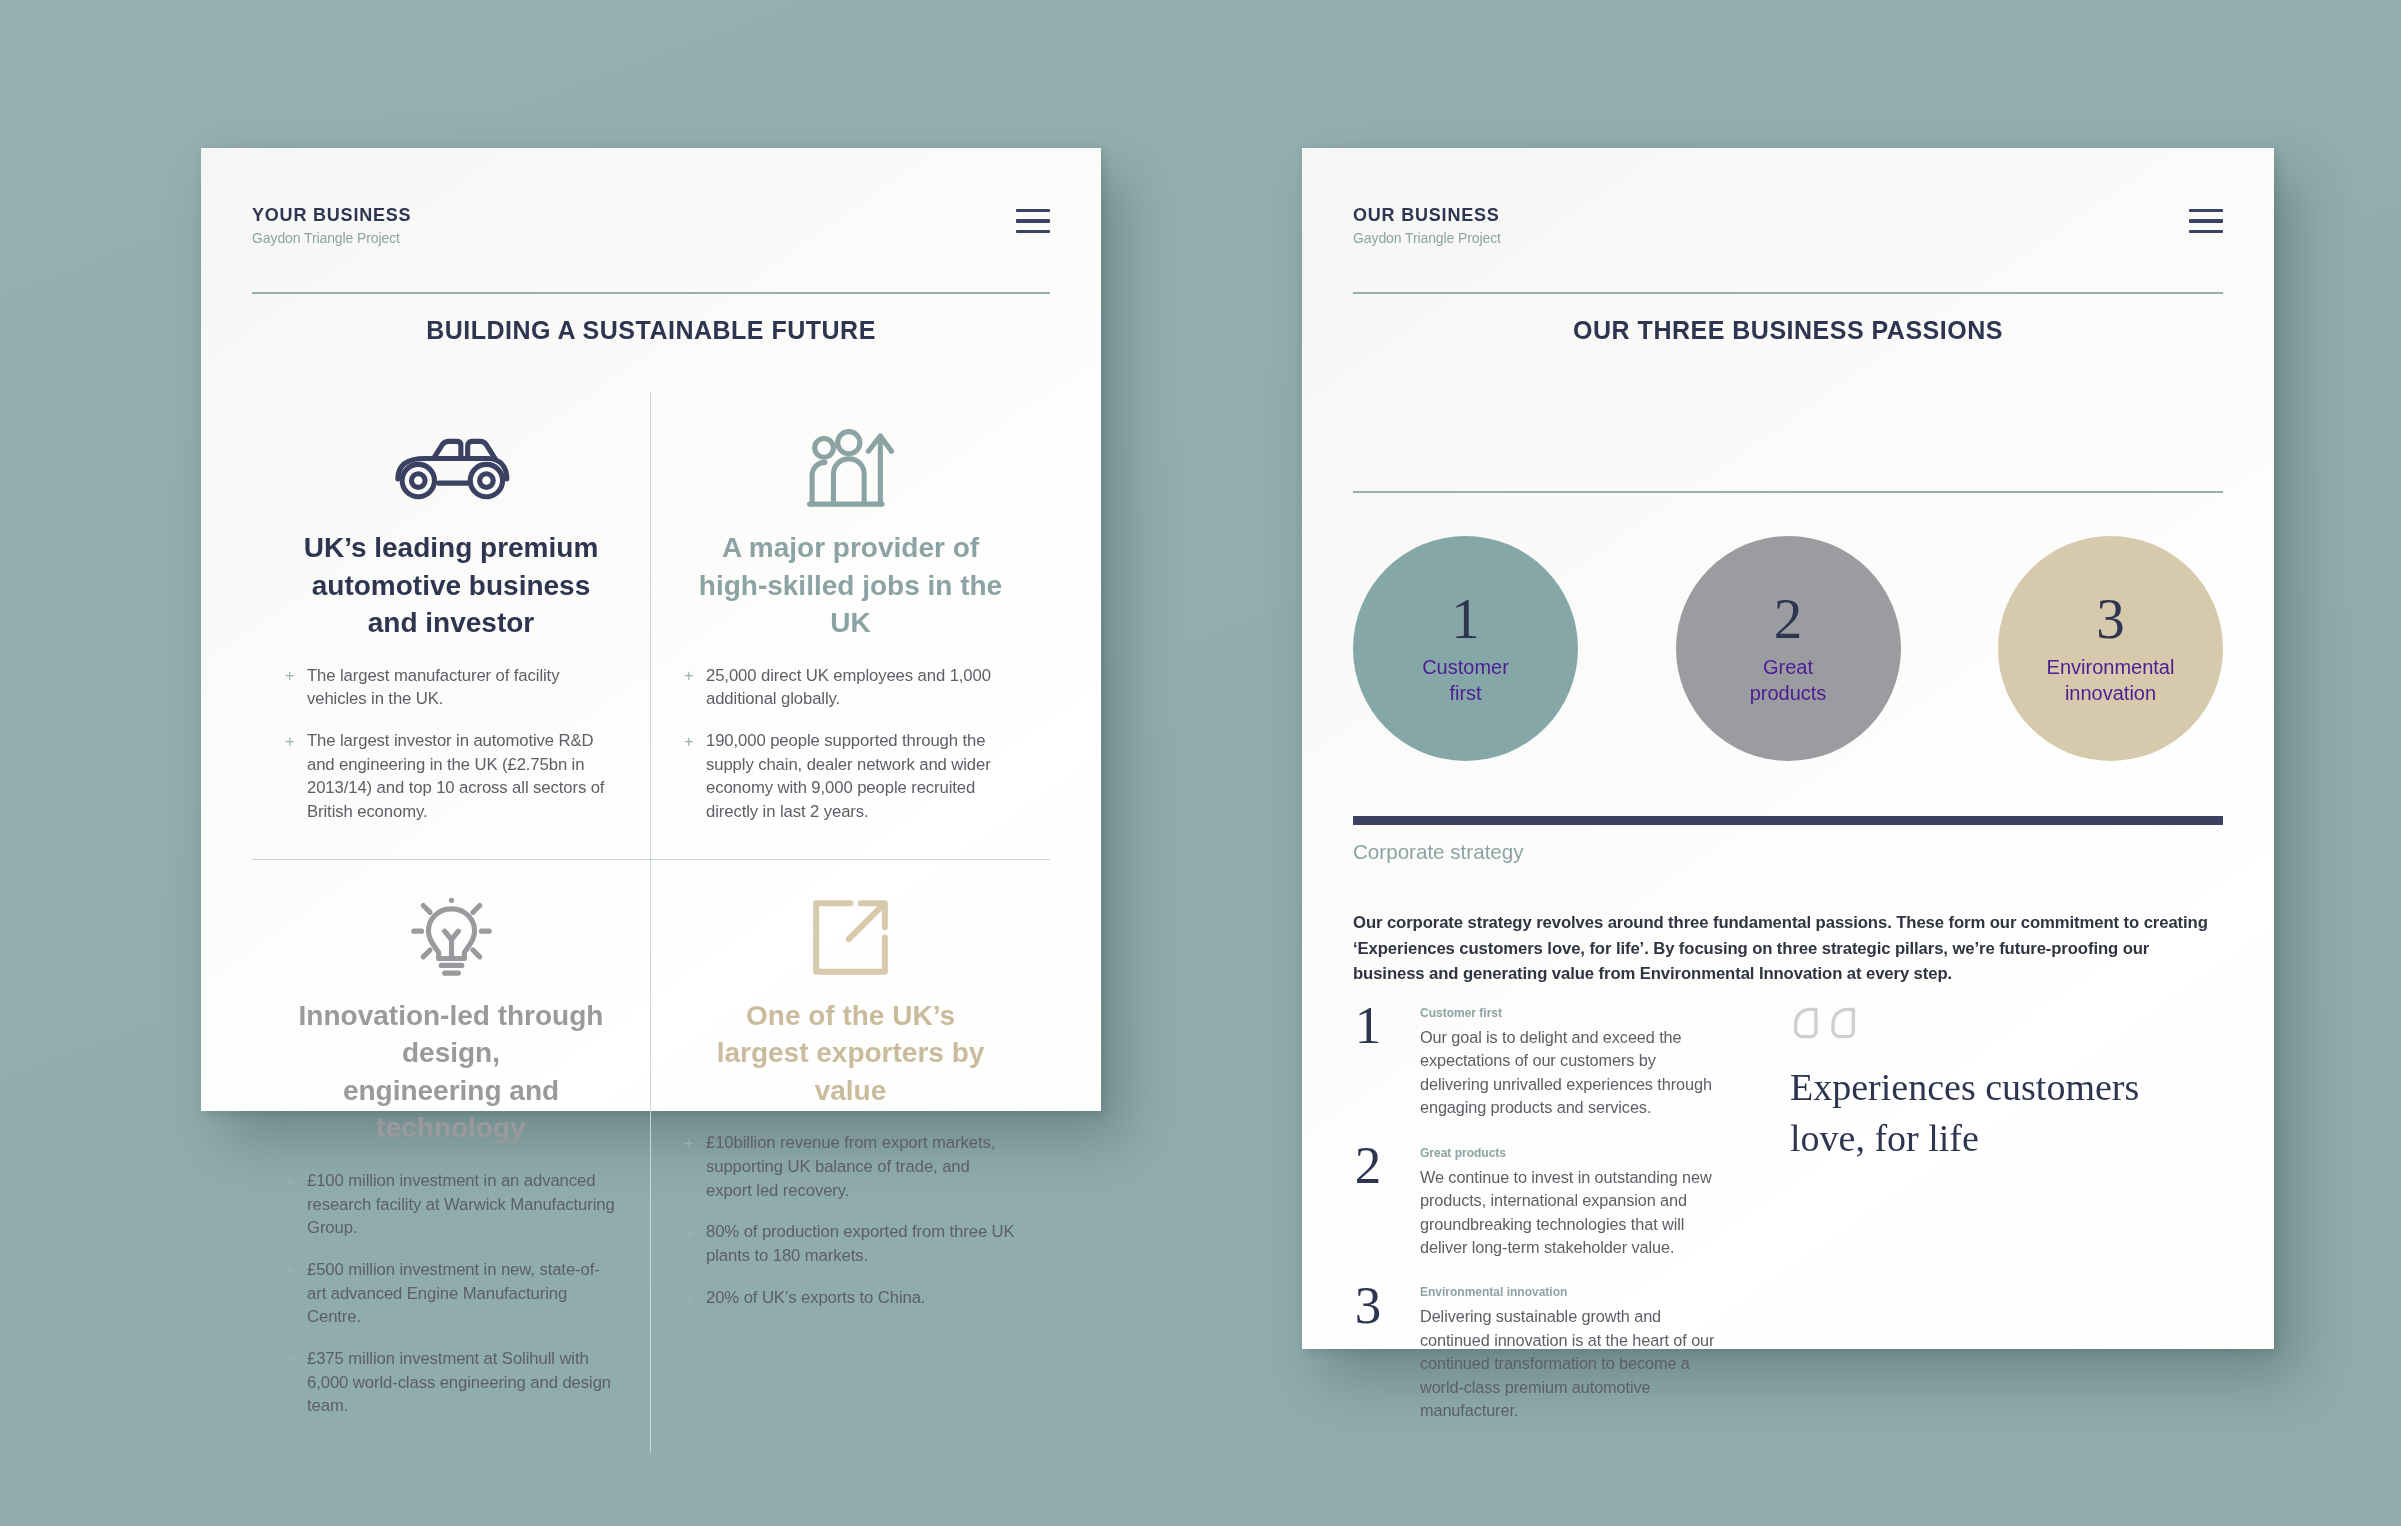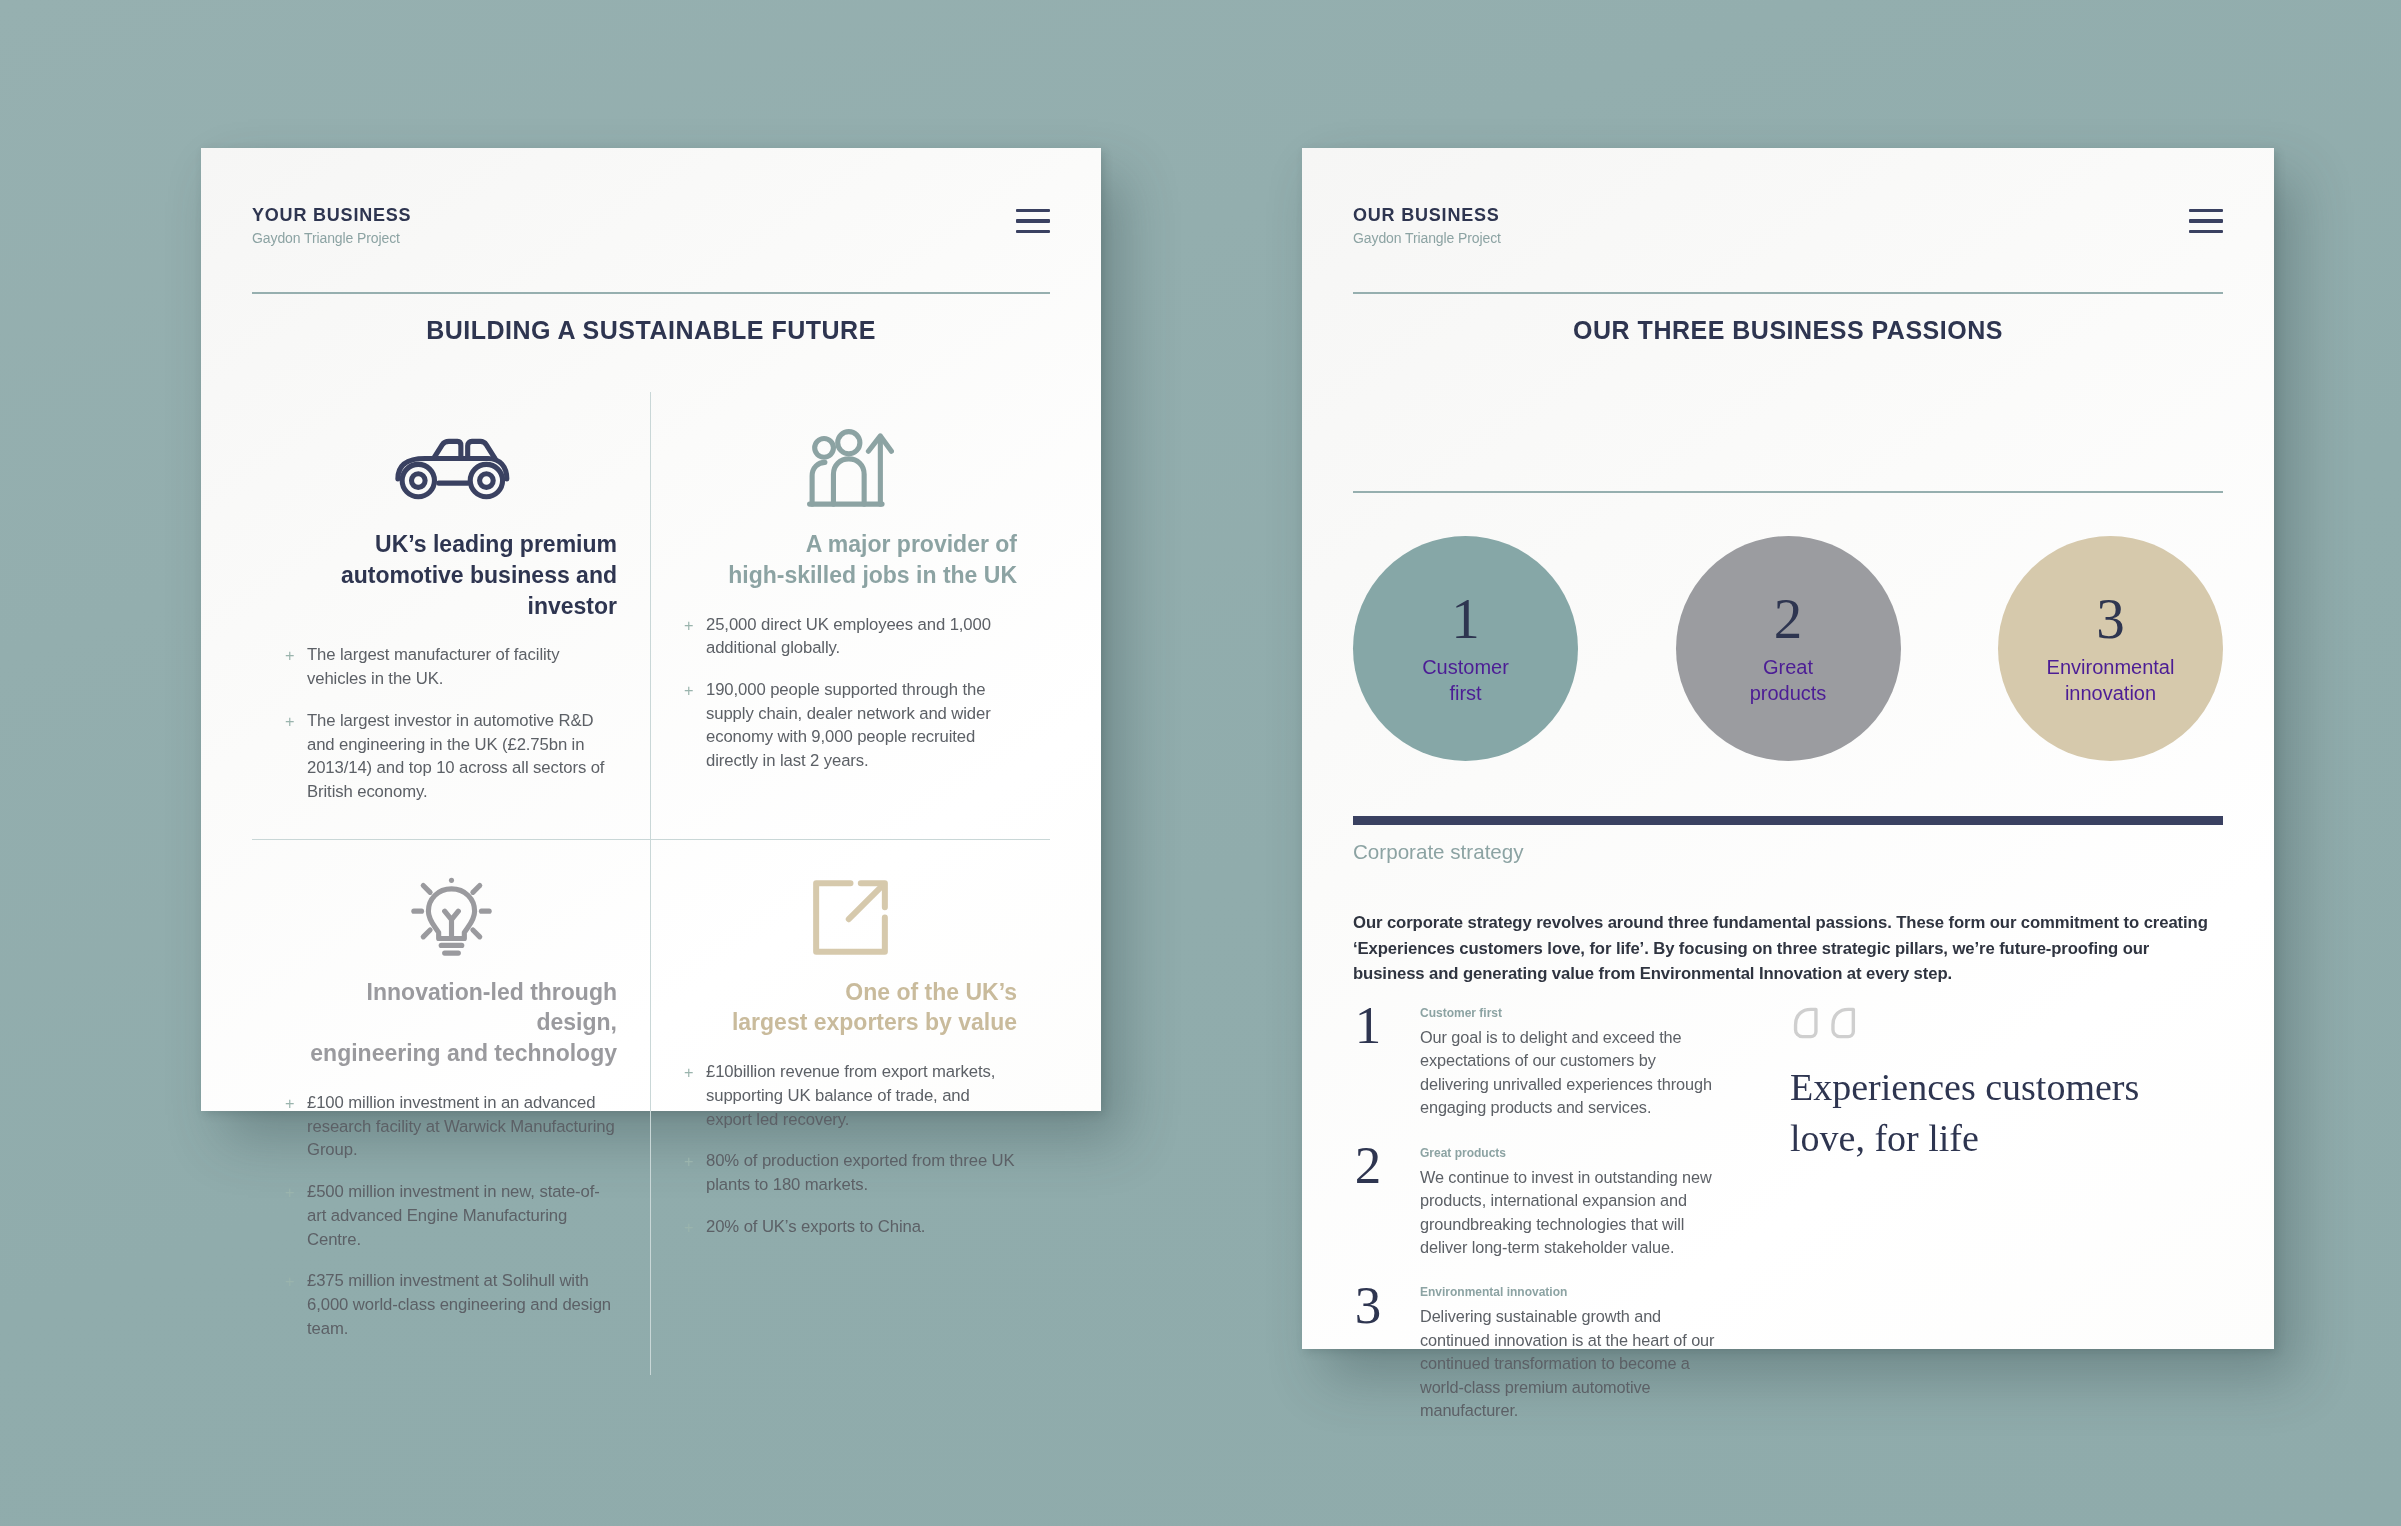--- a/index.html
+++ b/index.html
@@ -54,21 +54,21 @@
     position:absolute; left:0; right:0; top:244px; bottom:50px;
     display:grid; grid-template-columns:1fr 1fr; grid-template-rows:1fr 1fr;
   }
   .quad { position:relative; padding:27.4px 33px 17px 33px; }
   .quad.tl { border-right:1.3px solid #c9d7d7; border-bottom:1.3px solid #c9d7d7; }
   .quad.tr { border-bottom:1.3px solid #c9d7d7; }
   .quad.bl { border-right:1.3px solid #c9d7d7; }
   .quad-icon { height:101px; display:flex; align-items:center; justify-content:center; }
   .quad-icon svg { display:block; }
   .quad-head {
-    text-align:right; font-size:23px; font-weight:700; line-height:1.34;
+    text-align:center; font-size:28px; font-weight:700; line-height:1.34;
     margin-top:8.6px; margin-bottom:22px;
   }
   .bullets { list-style:none; }
   .bullets li {
     position:relative; padding-left:22px; margin-bottom:18px;
     font-size:16.7px; line-height:1.42; color:#5c6066; letter-spacing:-0.1px;
   }
   .bullets li .plus {
     position:absolute; left:0; top:0.9px; color:#9ab4ad; font-size:16.3px; font-weight:400;
   }

